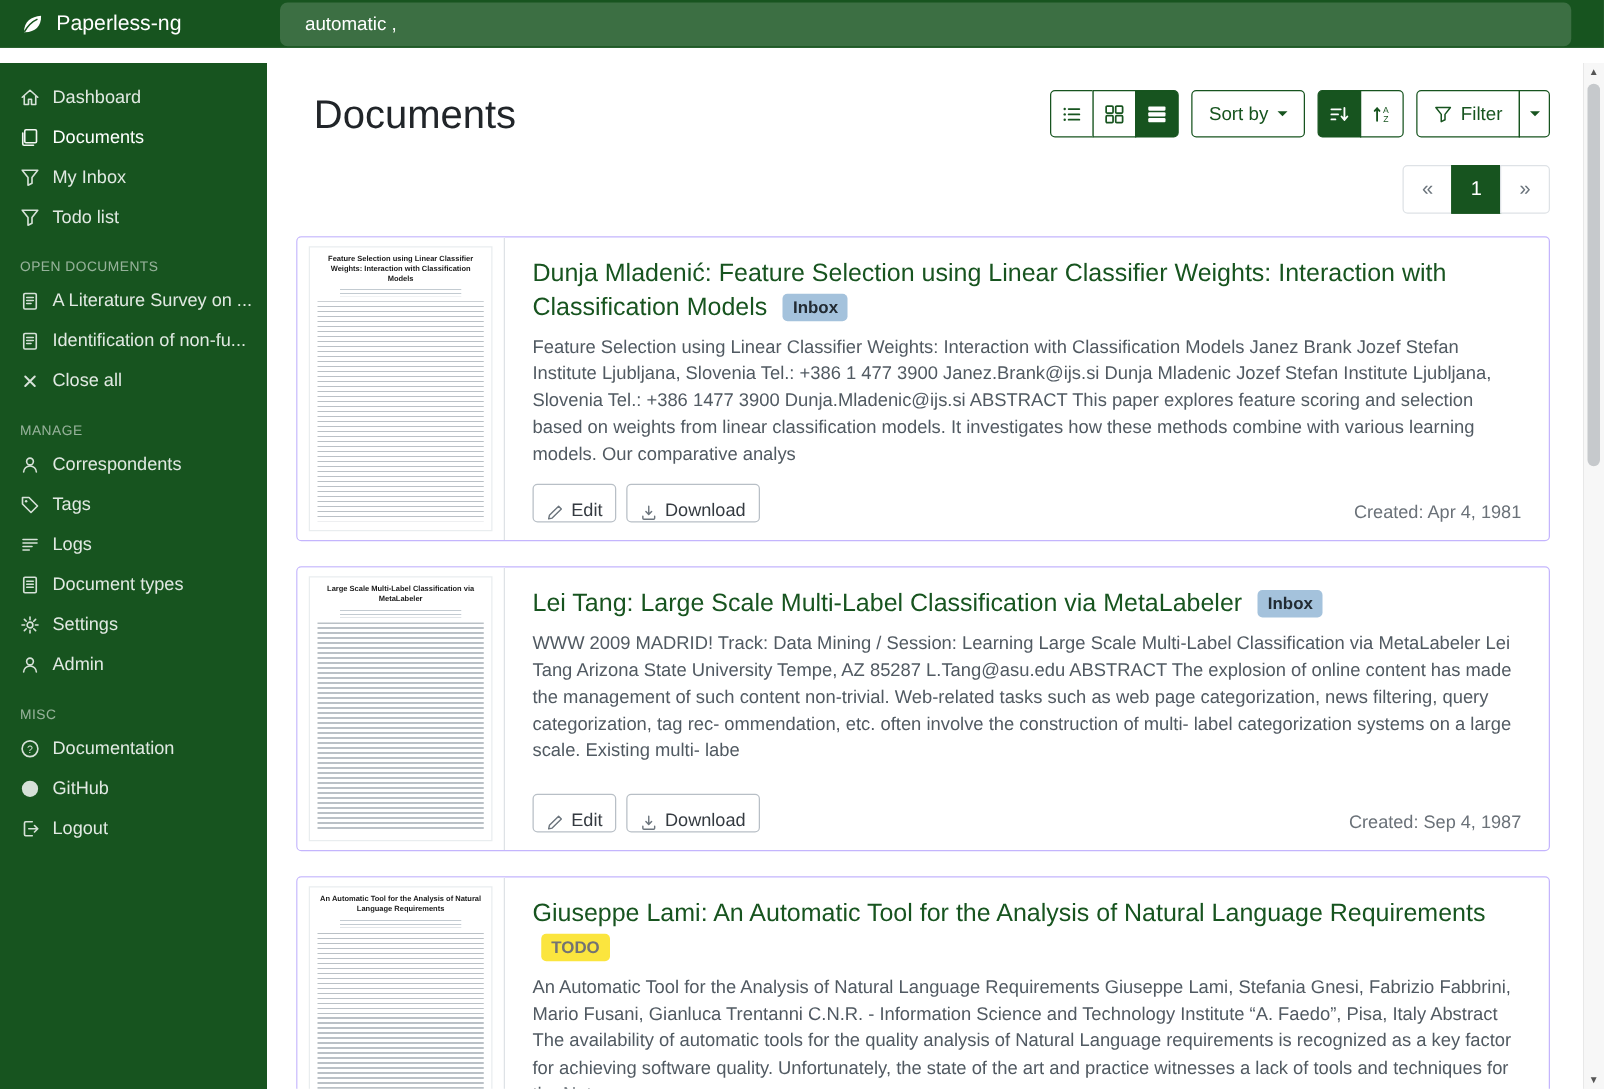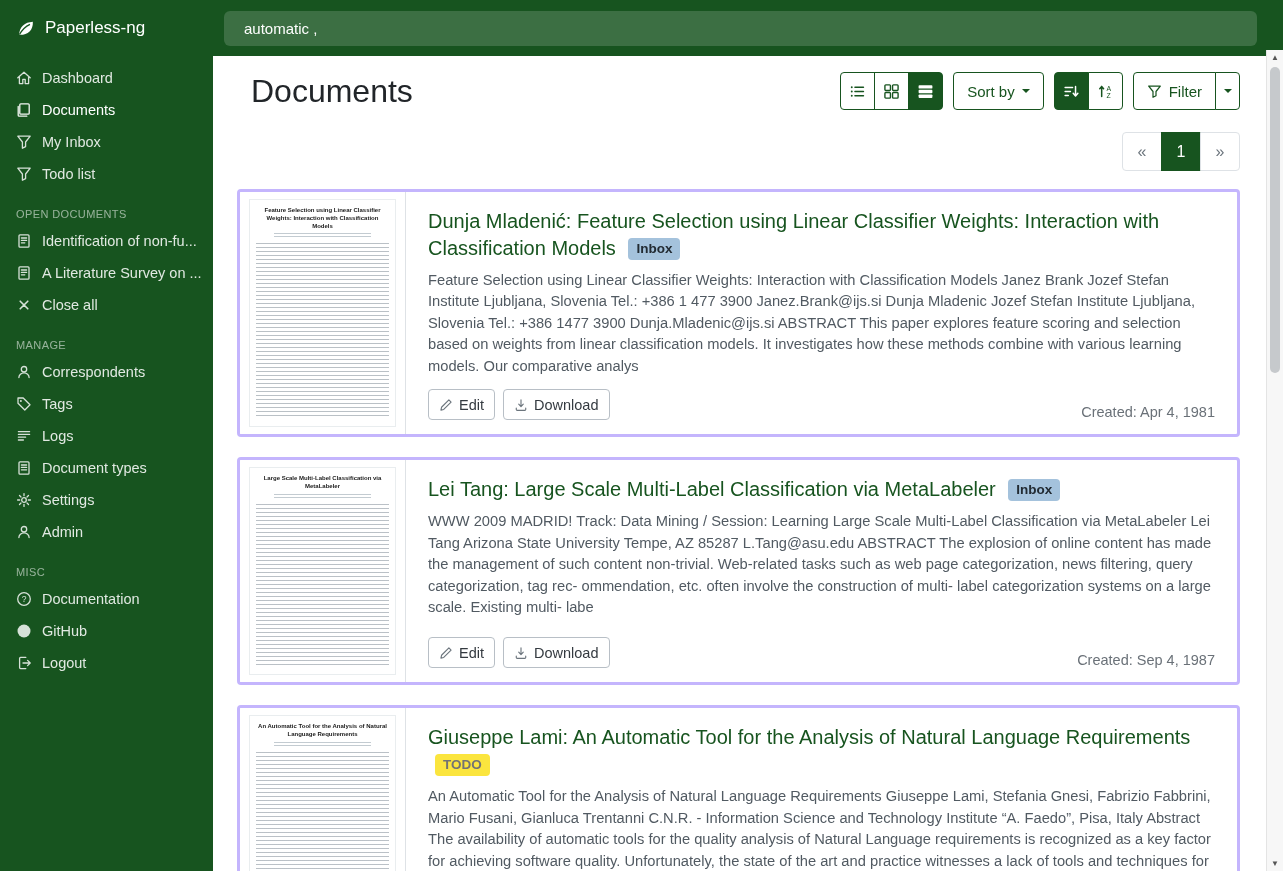--- a/index.html
+++ b/index.html
@@ -1,21 +1,21 @@
 <!DOCTYPE html>
 <html style="--primary: #17541f;"><head>
 <meta charset="utf-8">
 <style>
   *{box-sizing:border-box}
   html,body{margin:0;padding:0}
   body{width:1283px;height:871px;overflow:hidden;background:#fff;color:#212529;
        font-family:"Liberation Sans",sans-serif}
 
   
-  .navbar{position:fixed;top:0;left:0;width:1283px;height:56px;background:var(--primary,#17541f);
+  .navbar{position:fixed;top:0;left:0;width:1283px;height:38px;background:var(--primary,#17541f);
           display:flex;align-items:center;z-index:20}
   .brand{width:213px;flex:0 0 213px;display:flex;align-items:center;gap:9px;padding-left:15px;
          color:#fff;font-size:17px;cursor:pointer}
   .search-input{flex:1;height:35px;margin:0 26px 0 11px;background:rgba(255,255,255,.16);
                 border:0;border-radius:6px;color:#fff;padding:0 20px;font-size:15px;font-family:inherit;outline:none}
 
   
   .sidebar{position:fixed;top:50px;left:0;bottom:0;width:213px;background:var(--primary,#17541f);
            padding-top:12px;overflow:hidden;z-index:15}
   .nav-item{display:flex;align-items:center;gap:10px;padding:8px 16px;color:rgba(255,255,255,.87);
@@ -46,38 +46,38 @@
 
   .pagination-row{display:flex;justify-content:flex-end;margin:22px 0 18px}
   .page-btn{min-width:40px;height:39px;display:inline-flex;align-items:center;justify-content:center;
             border:1px solid #dee2e6;background:#fff;color:#6c757d;font-size:16px;margin-left:-1px;
             cursor:pointer;font-family:inherit;padding:0 12px}
   .page-btn:first-child{border-radius:4px 0 0 4px;margin-left:0}
   .page-btn:last-child{border-radius:0 4px 4px 0}
   .page-btn.current{background:var(--primary,#17541f);border-color:var(--primary,#17541f);color:#fff}
 
   
-  .card{display:flex;border:3px solid #c4b5fd;border-radius:4px;margin-bottom:20px;min-height:228px;
+  .card{display:flex;border:1px solid #c4b5fd;border-radius:4px;margin-bottom:20px;min-height:228px;
         background:#fff;overflow:hidden}
   .thumb{width:166px;flex:0 0 166px;border-right:1px solid #dee2e6;padding:7px 9px;display:flex;
          cursor:pointer;background:#fff}
   .thumb-page{flex:1;display:flex;flex-direction:column;border:1px solid #e9edef;padding:7px 6px;background:#fff}
   .thumb-title{font-size:6px;font-weight:700;text-align:center;color:#1a1a1a;line-height:1.3;margin-bottom:3px}
   .thumb-sub{height:6px;margin:0 18px 4px;background:repeating-linear-gradient(to bottom,#c3cbd1 0,#c3cbd1 1px,transparent 1px,transparent 3px)}
   .thumb-lines{flex:1;background:repeating-linear-gradient(to bottom,#a9b1b8 0,#a9b1b8 1px,transparent 1px,transparent 4px);opacity:.8}
   .card-body{flex:1;display:flex;flex-direction:column;padding:16px 22px 14px}
   .doc-title-row{margin:0 0 8px;font-weight:400;font-size:20px;line-height:1.35}
   .doc-title{color:var(--primary,#17541f);text-decoration:none;cursor:pointer}
   .badge{display:inline-block;font-size:13.5px;font-weight:700;padding:3px 8px;border-radius:4px;
          vertical-align:2px;margin-left:7px;cursor:pointer;line-height:1.2}
   .excerpt{font-size:14.7px;line-height:1.46;color:#515a62;margin:0 0 12px}
   .card-footer{margin-top:auto;display:flex;justify-content:space-between;align-items:flex-end}
   .actions{display:flex;gap:8px}
   .btn-sm{height:31px;padding:0 10px;font-size:14.5px;border:1px solid #b8bfc6;background:#fff;
-          color:#343a40;border-radius:4px;display:inline-flex;align-items:center;gap:6px;
+          color:#343a40;border-radius:4px;display:inline-flex;align-items:flex-end;gap:6px;
           cursor:pointer;font-family:inherit}
   .btn-sm .ico{display:inline-flex;color:#6c757d}
   .created{font-size:14.5px;color:#6a7178}
 
   
   .scrollbar{position:fixed;top:50px;right:0;bottom:0;width:17px;background:#f7f7f7;
              border-left:1px solid #e4e4e4;z-index:30}
   .sb-arrow{height:15px;display:flex;align-items:center;justify-content:center;color:#555;
             font-size:8px;cursor:pointer}
   .sb-arrow.down{position:absolute;bottom:0;left:0;right:0}
@@ -136,30 +136,30 @@
   </div>
 
   <div class="section-title">OPEN DOCUMENTS</div>
   <div class="nav-item">
     <span class="ico">
       <svg width="16" height="16" viewBox="0 0 16 16" fill="none" stroke="currentColor" stroke-width="1.3" stroke-linecap="round">
           <rect x="3" y="1.8" width="10" height="12.4" rx="1"></rect>
           <path d="M5.4 5h5.2M5.4 7.4h5.2M5.4 9.8h3.4"></path>
         </svg>
     </span>
-    <span>Identification of non-fu...</span>
+    <span>A Literature Survey on ...</span>
   </div>
   <div class="nav-item">
     <span class="ico">
       <svg width="16" height="16" viewBox="0 0 16 16" fill="none" stroke="currentColor" stroke-width="1.3" stroke-linecap="round">
           <rect x="3" y="1.8" width="10" height="12.4" rx="1"></rect>
           <path d="M5.4 5h5.2M5.4 7.4h5.2M5.4 9.8h3.4"></path>
         </svg>
     </span>
-    <span>A Literature Survey on ...</span>
+    <span>Identification of non-fu...</span>
   </div>
   <div class="nav-item">
     <span class="ico">
       <svg width="16" height="16" viewBox="0 0 16 16" fill="none" stroke="currentColor" stroke-width="1.6" stroke-linecap="round">
           <path d="M4.2 4.2l7.6 7.6M11.8 4.2l-7.6 7.6"></path>
         </svg>
     </span>
     <span>Close all</span>
   </div>
 

